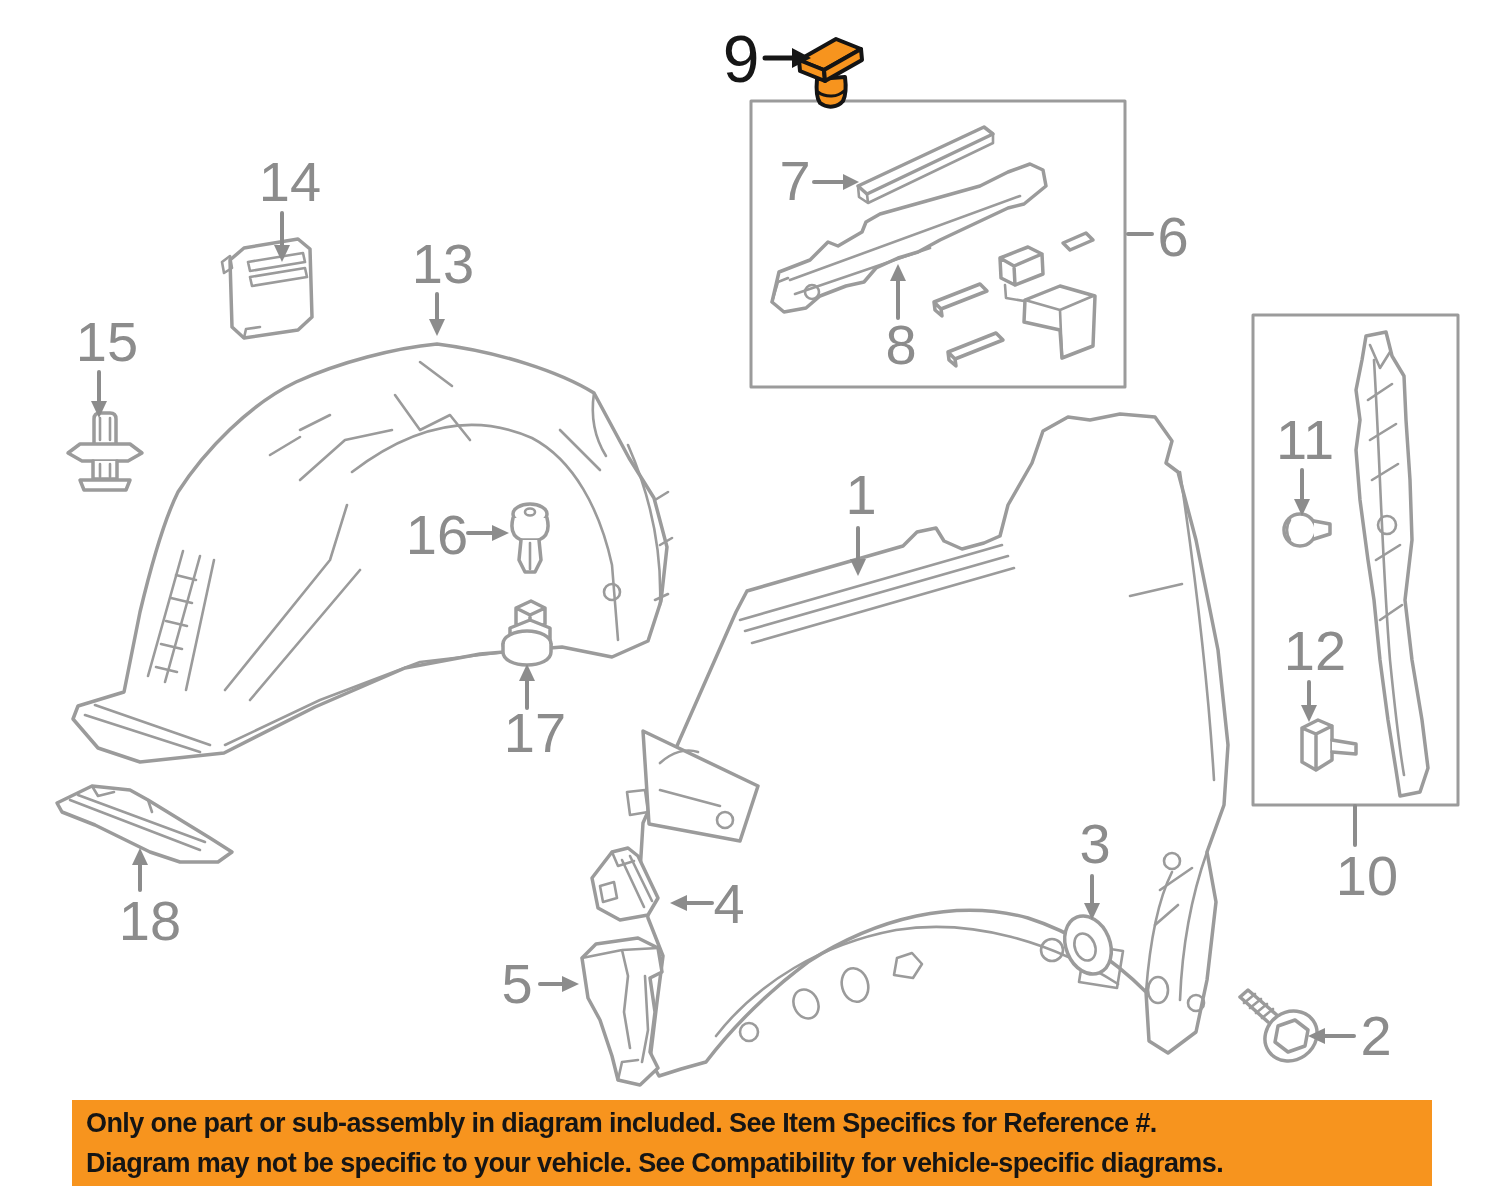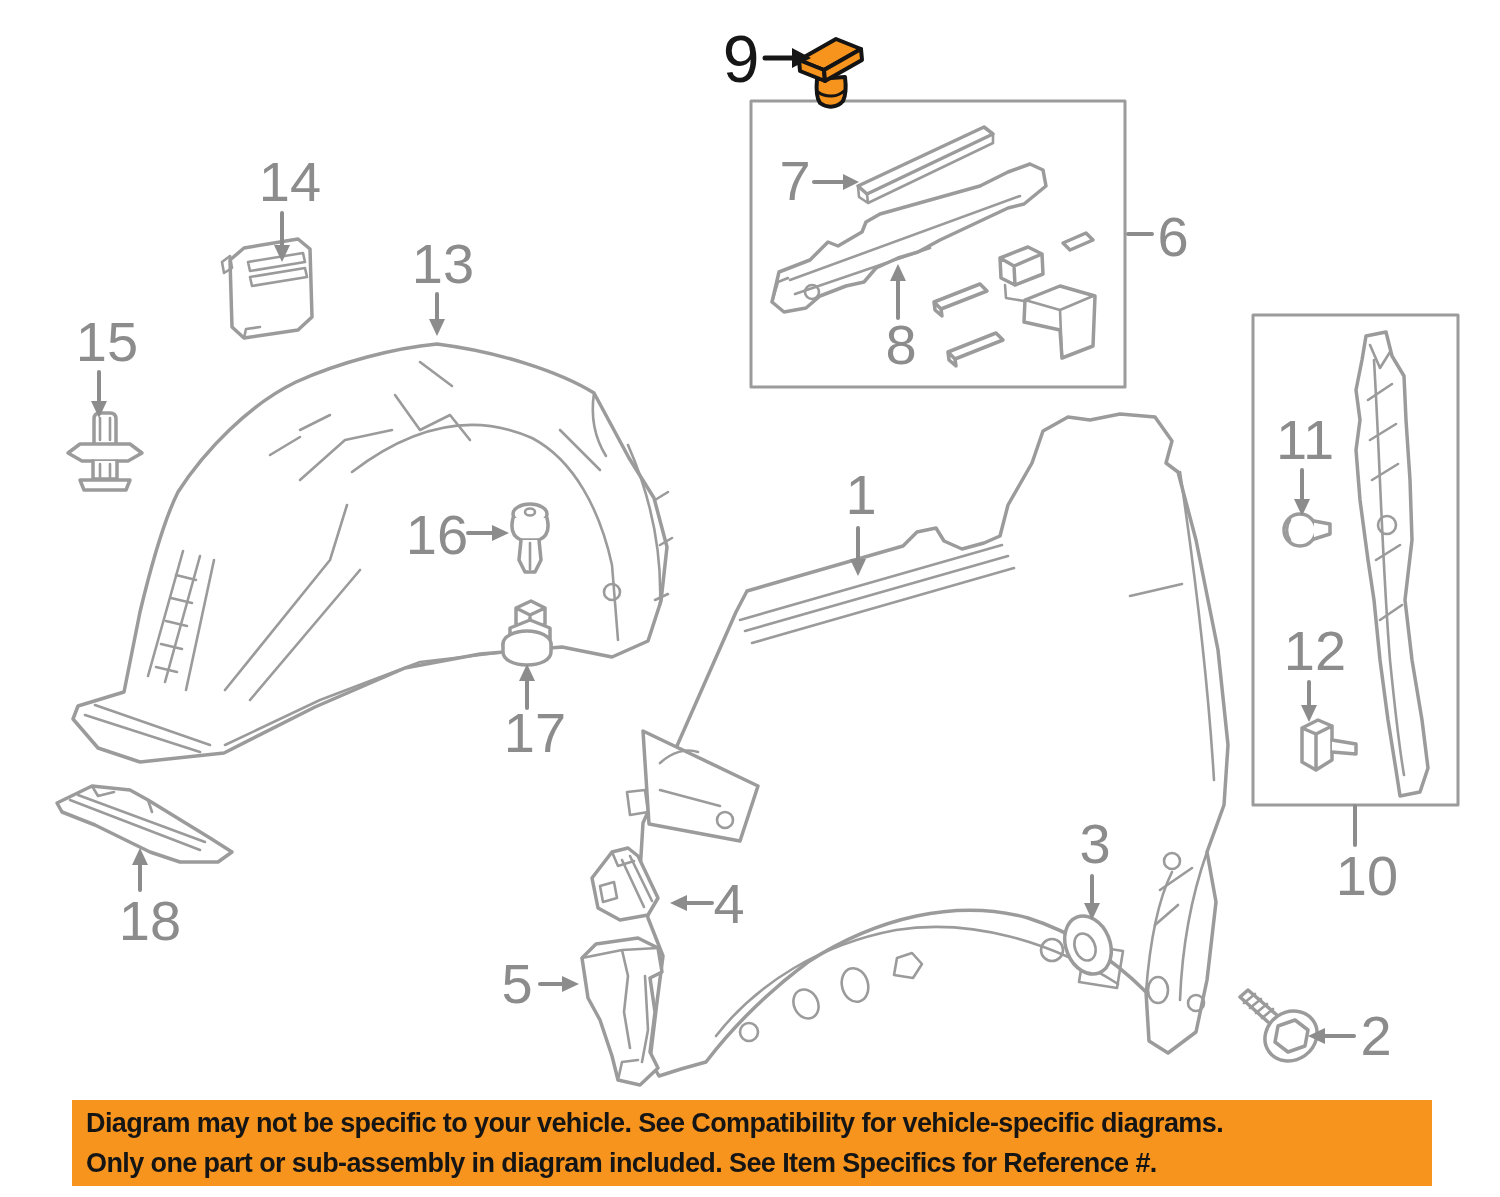--- a/index.html
+++ b/index.html
@@ -273,16 +273,16 @@
 
   <g>
     <text class="co" x="150" y="940">18</text>
     <path class="aline" d="M 140,890 L 140,864"></path>
     <path class="ahead" d="M 132,865 L 140,848 L 148,865 Z"></path>
   </g>
 
 </svg>
 
 <div id="banner">
+  <div>Only one part or sub-assembly in diagram included. See Item Specifics for Reference #.</div>
   <div>Diagram may not be specific to your vehicle. See Compatibility for vehicle-specific diagrams.</div>
-  <div>Only one part or sub-assembly in diagram included. See Item Specifics for Reference #.</div>
 </div>
 </div>
 
 </body></html>

